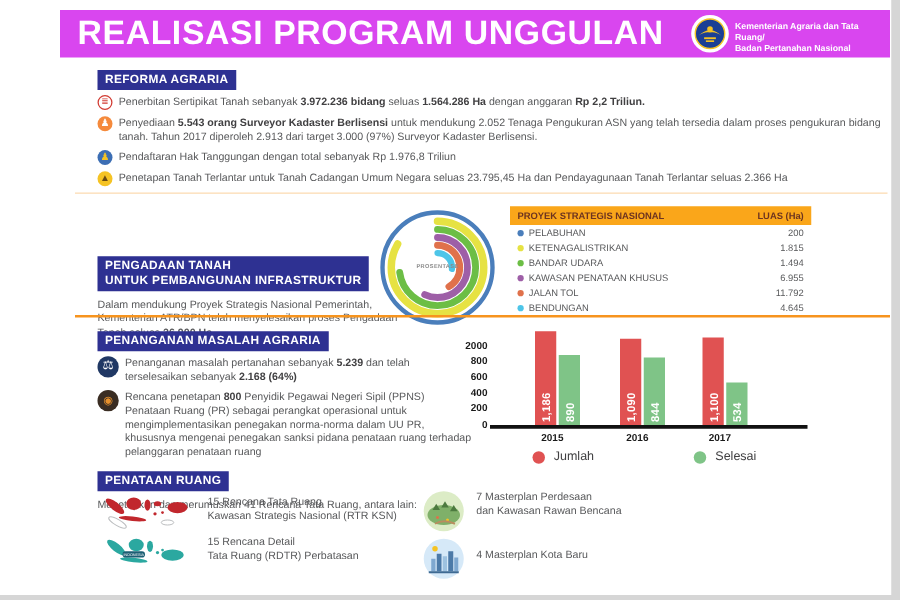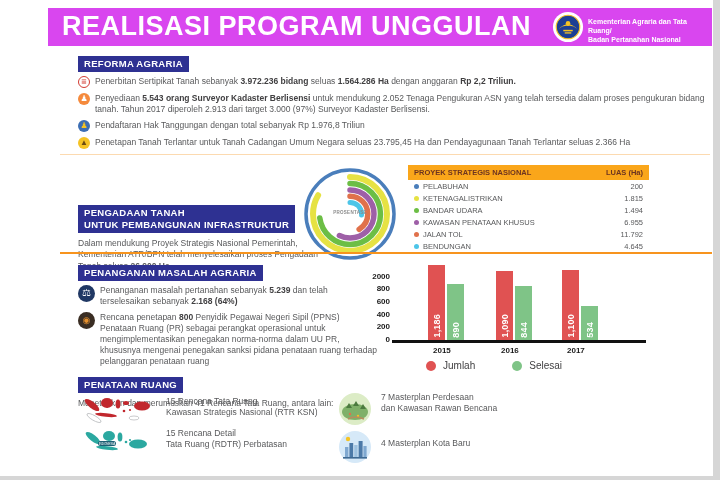--- a/index.html
+++ b/index.html
@@ -72,21 +72,21 @@
   .psn-total .c1 { flex:1; }
 
   
   .barchart { position:absolute; left:366px; top:260px; width:292px; height:118px; }
   .ytick { position:absolute; width:24px; text-align:right; font-size:8px; font-weight:bold; color:#1a1a1a; }
   .axis-x { position:absolute; left:26px; top:80px; width:254px; height:3px; background:#111; }
   .bar { position:absolute; bottom:38px; width:17px; }
   .bar-label { position:absolute; bottom:2px; left:0; width:100%; display:flex; justify-content:center; }
   .bar-label span { writing-mode:vertical-rl; transform:rotate(180deg); font-size:9px; font-weight:bold; color:#fff; letter-spacing:0.2px; }
   .xcat { position:absolute; top:86px; width:40px; text-align:left; font-size:8px; font-weight:bold; color:#1a1a1a; }
-  .legend { position:absolute; top:100px; left:60px; display:flex; gap:37px; }
+  .legend { position:absolute; top:100px; left:60px; display:flex; gap:80px; }
   .legend-item { display:flex; align-items:center; font-size:10px; color:#414042; }
   .legend-dot { width:10px; height:10px; border-radius:50%; margin-right:7px; }
 
   
   .pr-intro { margin-top:5px; font-size:8.5px; color:#58595b; }
   .pr-item { position:absolute; display:flex; align-items:flex-start; }
   .pr-text { font-size:8.5px; line-height:1.35; color:#58595b; }
   .map-icon { width:74px; height:32px; margin-right:10px; flex:0 0 auto; }
   .round-icon { width:34px; height:34px; margin-right:9px; flex:0 0 auto; }
 </style>

